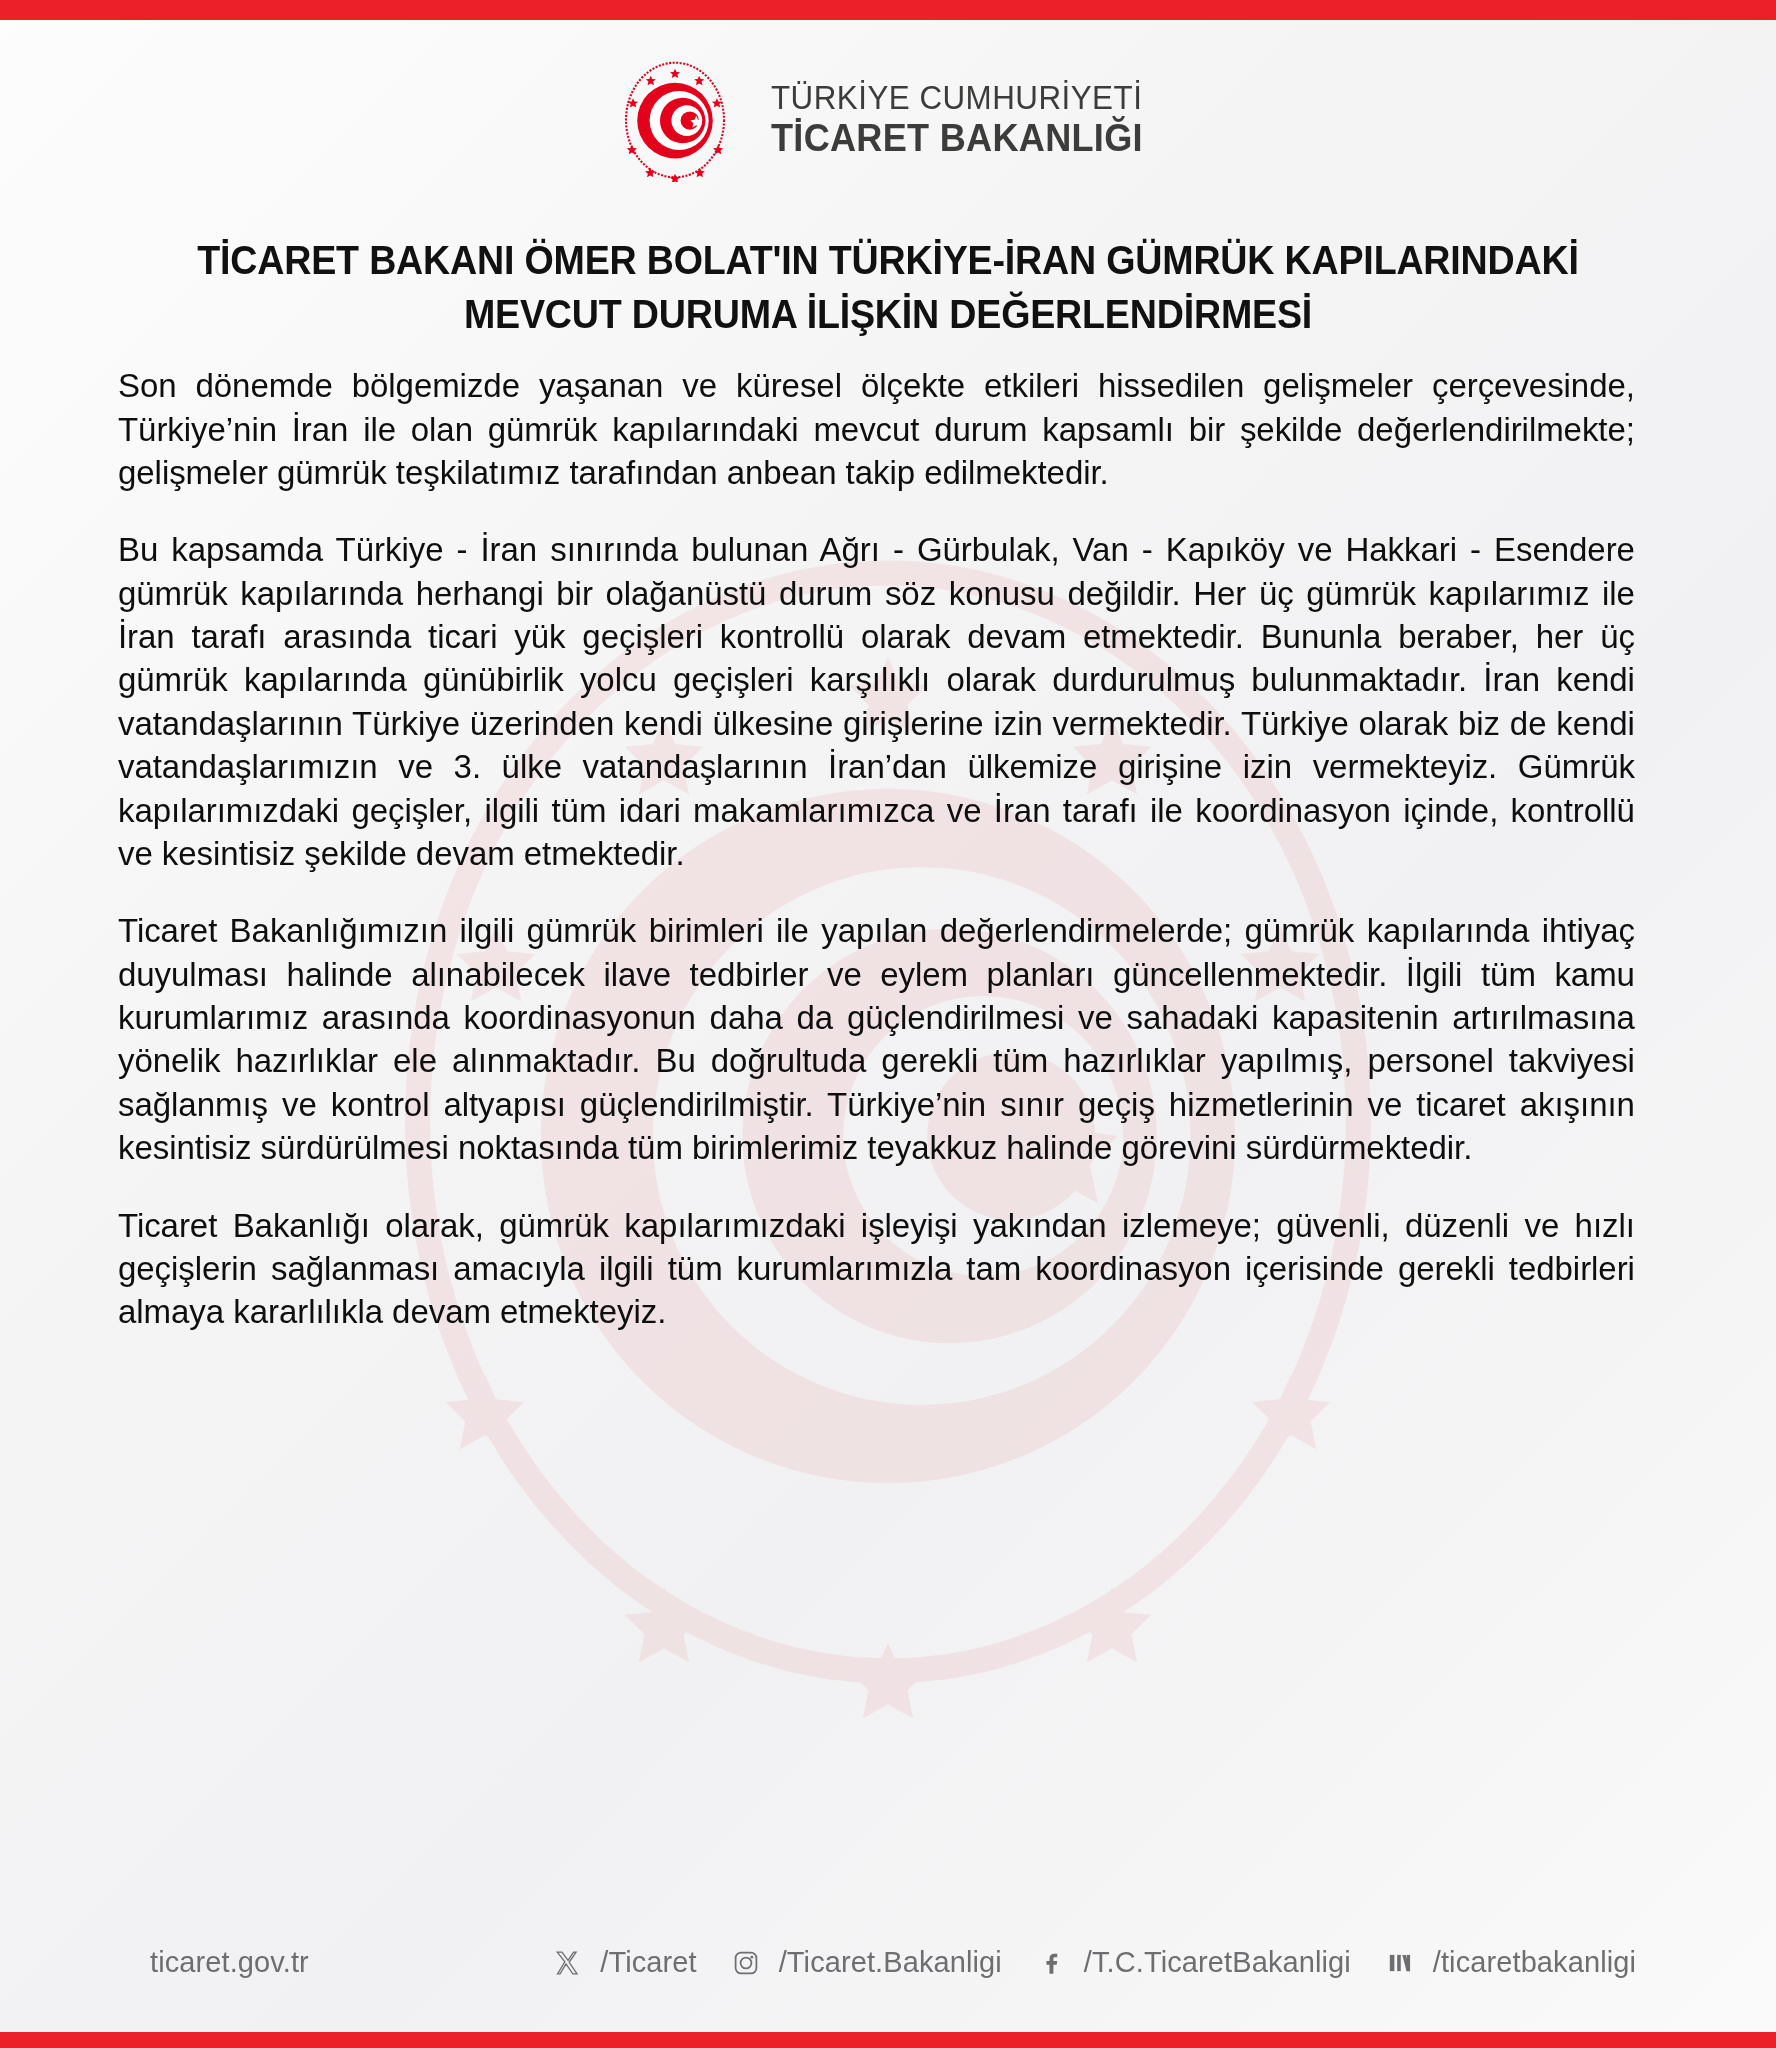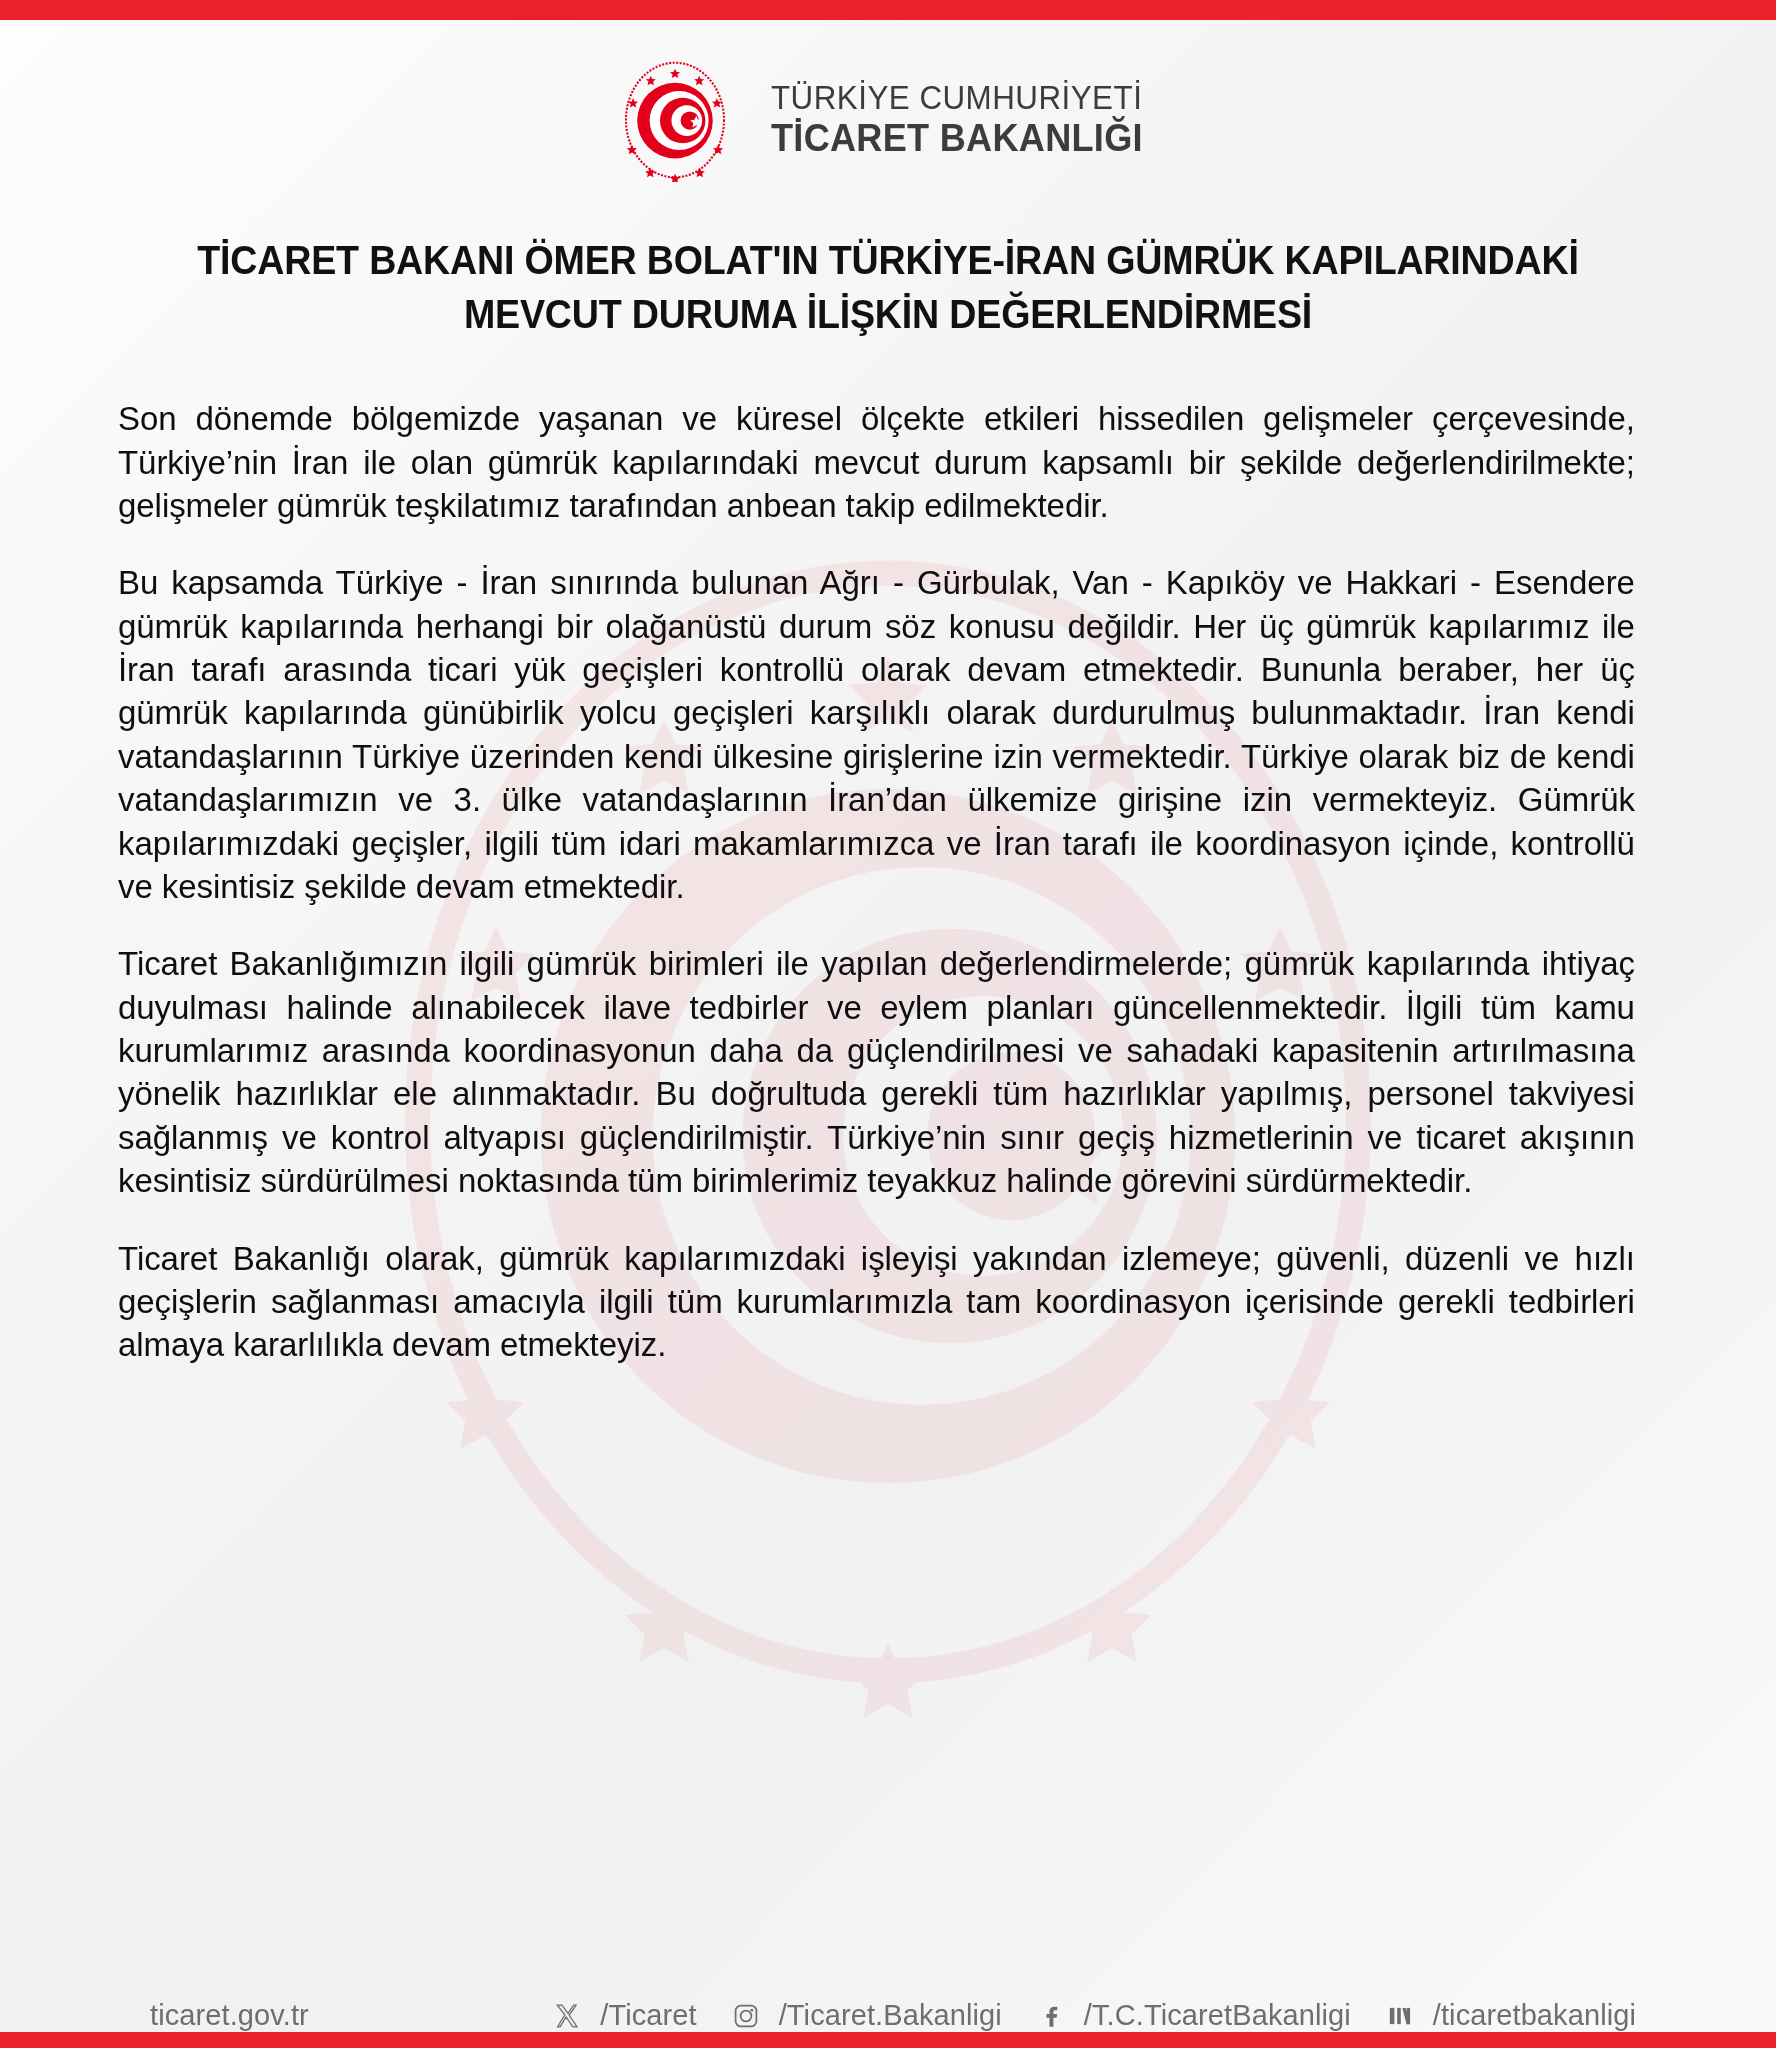--- a/index.html
+++ b/index.html
@@ -107,21 +107,21 @@
     font-size: 40px;
     line-height: 1.34;
     color: #111111;
     letter-spacing: -0.2px;
     transform: scaleX(0.94);
     transform-origin: center top;
   }
 
   
   .body-copy {
-    margin-top: 56px;
+    margin-top: 23px;
     text-align: justify;
     color: #0e0e0e;
   }
   .body-copy p {
     font-size: 33.5px;
     line-height: 1.295;
     text-align: justify;
     text-align-last: left;
     margin-bottom: 34px;
     letter-spacing: -0.05px;
@@ -131,21 +131,21 @@
   .body-copy p:last-child { margin-bottom: 0; }
 
   
   .footer {
     position: relative;
     z-index: 4;
     flex: 0 0 auto;
     height: 86px;
     padding: 0 140px 0 150px;
     display: flex;
-    align-items: flex-end;
+    align-items: flex-start;
     justify-content: space-between;
     color: #6e6e70;
     font-size: 29px;
   }
   .site { letter-spacing: 0.1px; white-space: nowrap; }
   .socials { display: flex; align-items: center; gap: 34px; white-space: nowrap; }
   .social { display: inline-flex; align-items: center; gap: 18px; }
   .social .glyph {
     display: inline-flex;
     align-items: center;

